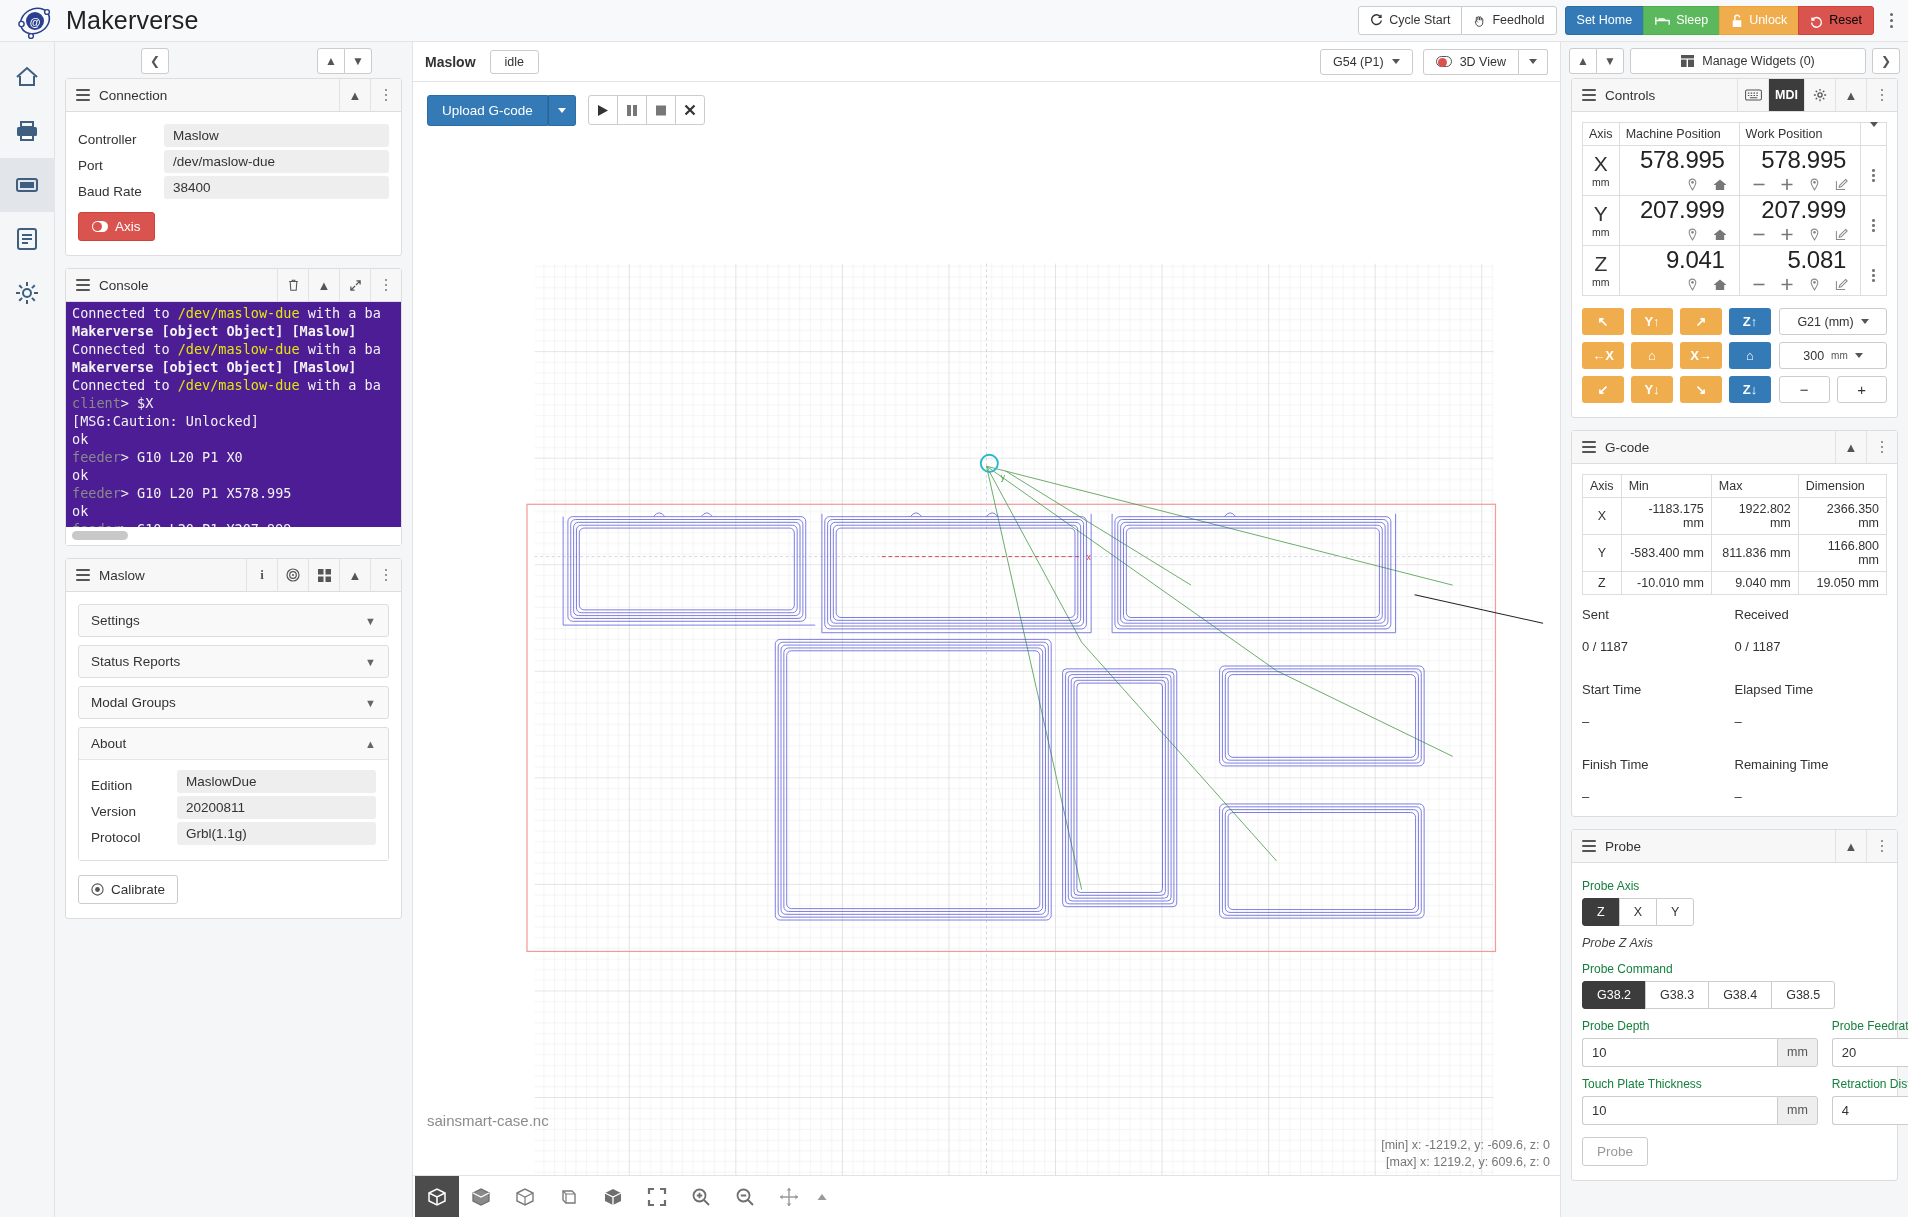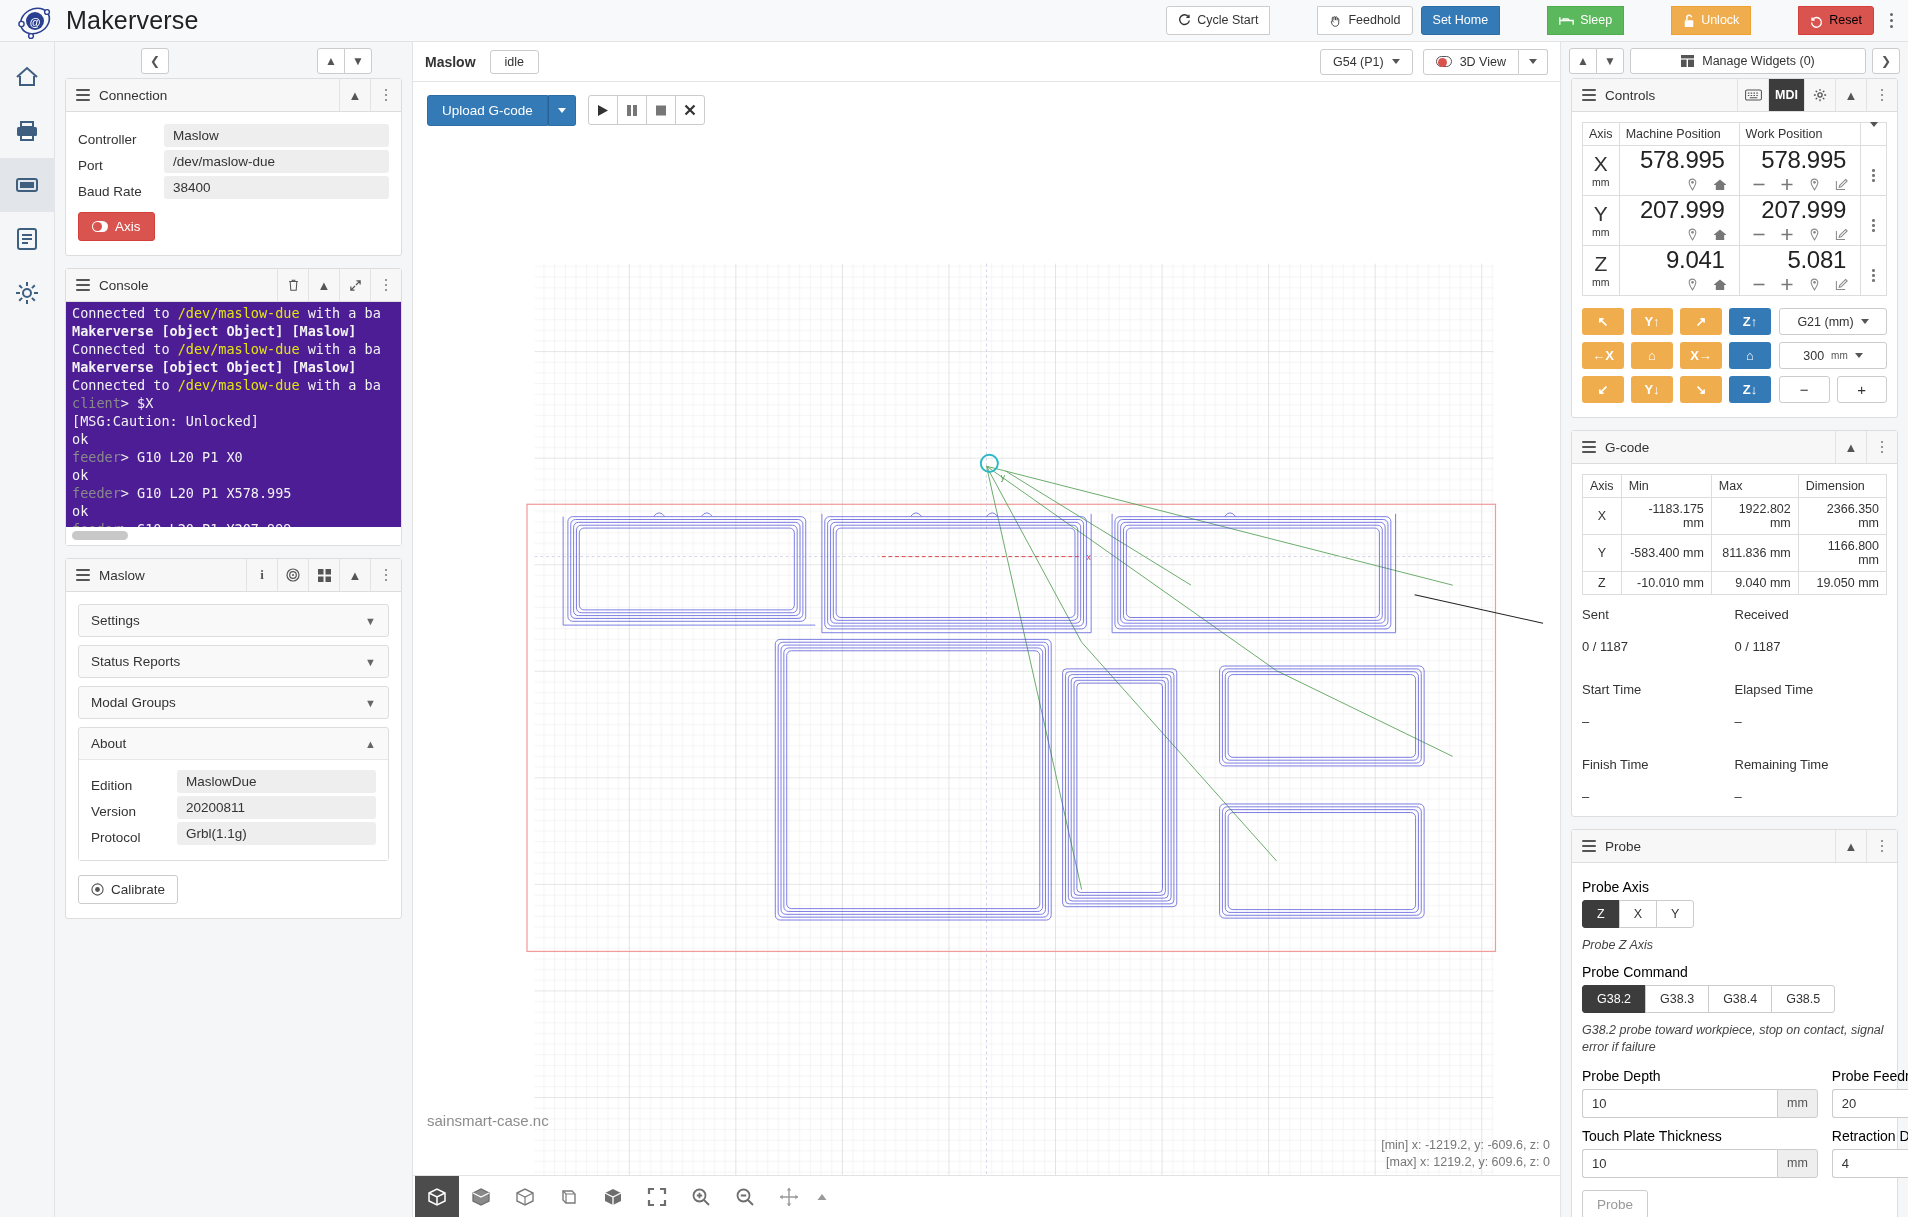--- a/index.html
+++ b/index.html
@@ -17,21 +17,21 @@
     height: 42px;
     background: #f8f9fa;
     border-bottom: 1px solid #e3e3e3;
     display: flex; align-items: center;
     position: relative;
   }
   .brand { display: flex; align-items: center; gap: 12px; padding-left: 16px; }
   .brand-logo { width: 38px; height: 38px; position: relative; }
   .brand-title { font-size: 25px; color: #222; font-weight: 400; letter-spacing: .2px; }
   .nav-right { margin-left: auto; display: flex; align-items: center; gap: 8px; padding-right: 8px; }
-  .btn-group { display: flex; gap: 48px; }
+  .btn-group { display: flex; }
   .btn {
     font-family: "Liberation Sans", sans-serif;
     font-size: 12.5px;
     border: 1px solid #ccc;
     background: #fff;
     color: #333;
     padding: 5px 11px;
     cursor: pointer;
     display: inline-flex; align-items: center; gap: 6px;
     white-space: nowrap;
@@ -233,21 +233,21 @@
   .gc-table { width:100%; border-collapse:collapse; border:1px solid #ddd; background:#fff; }
   .gc-table th {
     font-weight:normal; font-size:12.5px; padding:4px 7px; border:1px solid #ddd; text-align:left; color:#333;
   }
   .gc-table td { font-size:12.5px; padding:4px 7px; border:1px solid #ddd; text-align:right; color:#333;}
   .gc-table td.c { text-align:center; }
   .gc-stats { display:grid; grid-template-columns: 1fr 1fr; row-gap: 16px; margin-top: 12px; }
   .gc-stats .lbl { font-size:13px; color:#333; padding-bottom:1px; }
   .gc-stats .val { font-size:13px; color:#333; padding-bottom:12px; }
 
-  .pf-label { font-size:14px; color:#000000; margin: 10px 0 5px 0; }
+  .pf-label { font-size:12px; color:#15803d; margin: 10px 0 5px 0; }
   .seg-group { display:flex; }
   .seg {
     border:1px solid #ccc; background:#fff; color:#333; font-size:12.5px;
     padding: 6px 14px; cursor:pointer; margin-left:-1px;
   }
   .seg:first-child { margin-left:0; border-radius:3px 0 0 3px; }
   .seg:last-child { border-radius:0 3px 3px 0; }
   .seg.active { background:#3c3c3c; border-color:#3c3c3c; color:#fff; }
   .help-txt { font-style: italic; font-size:12.5px; color:#444; margin: 9px 0 2px 0; line-height: 17px; }
   .pf-grid { display:grid; grid-template-columns: 1fr 1fr; gap: 0 14px; }
@@ -1197,21 +1197,20 @@
             <div class="seg">Y</div>
           </div>
         <div class="help-txt">Probe Z Axis</div>
         <div class="pf-label">Probe Command</div>
         <div class="seg-group" id="probe-command-group">
             <div class="seg active">G38.2</div>
             <div class="seg">G38.3</div>
             <div class="seg">G38.4</div>
             <div class="seg">G38.5</div>
           </div>
-        <div class="help-txt">G38.2 probe toward workpiece, stop on contact, signal error if failure</div>
         <div class="pf-grid">
           <div>
             <div class="pf-label">Probe Depth</div>
             <div class="inp-group">
               <input class="inp" value="10" style="">
               <span class="inp-addon">mm</span>
             </div>
           </div>
           <div>
             <div class="pf-label">Probe Feedrate</div>

